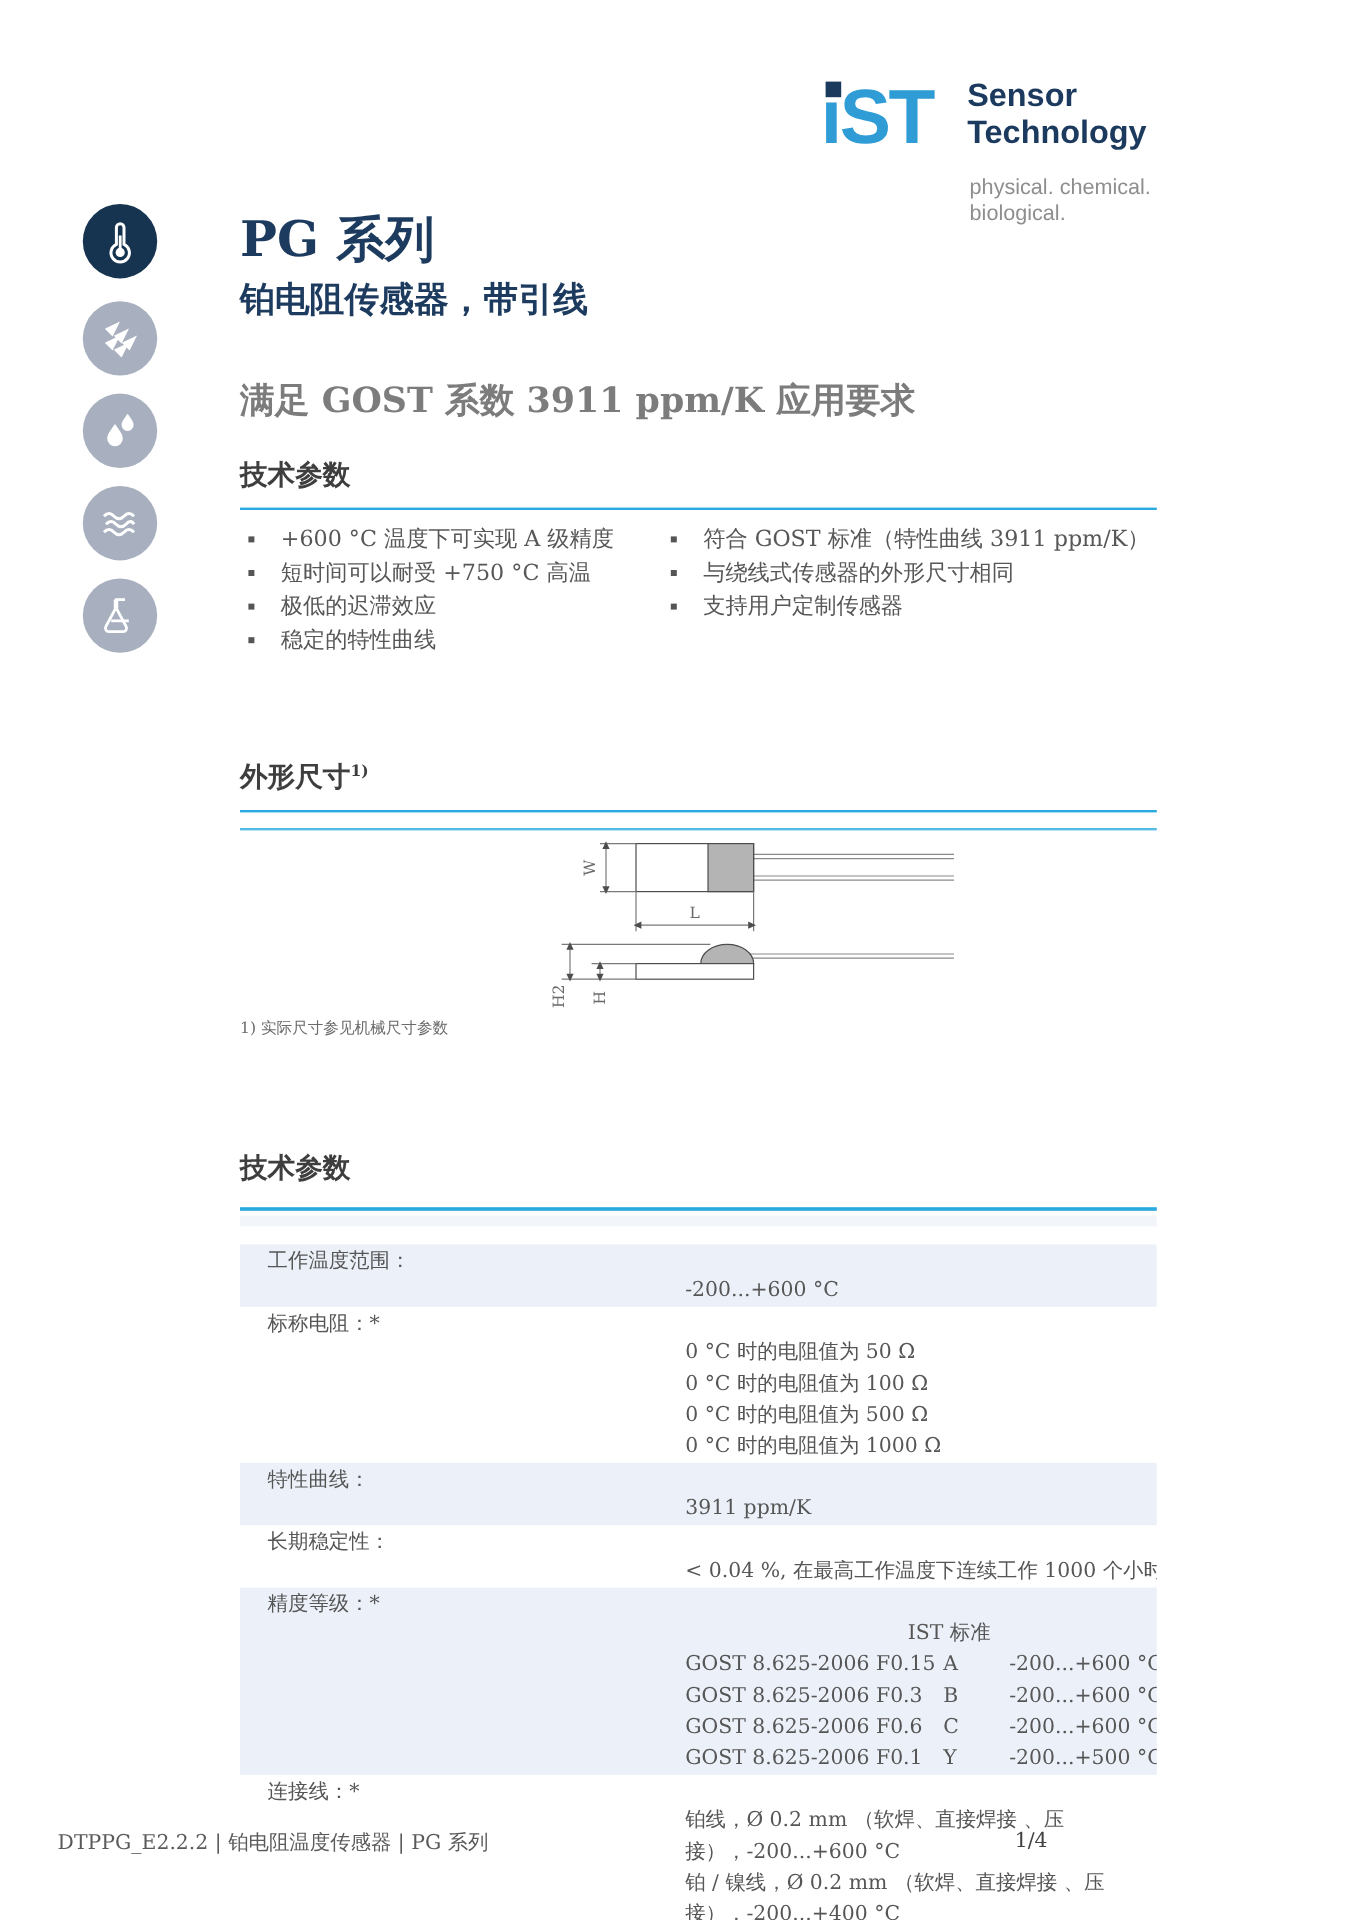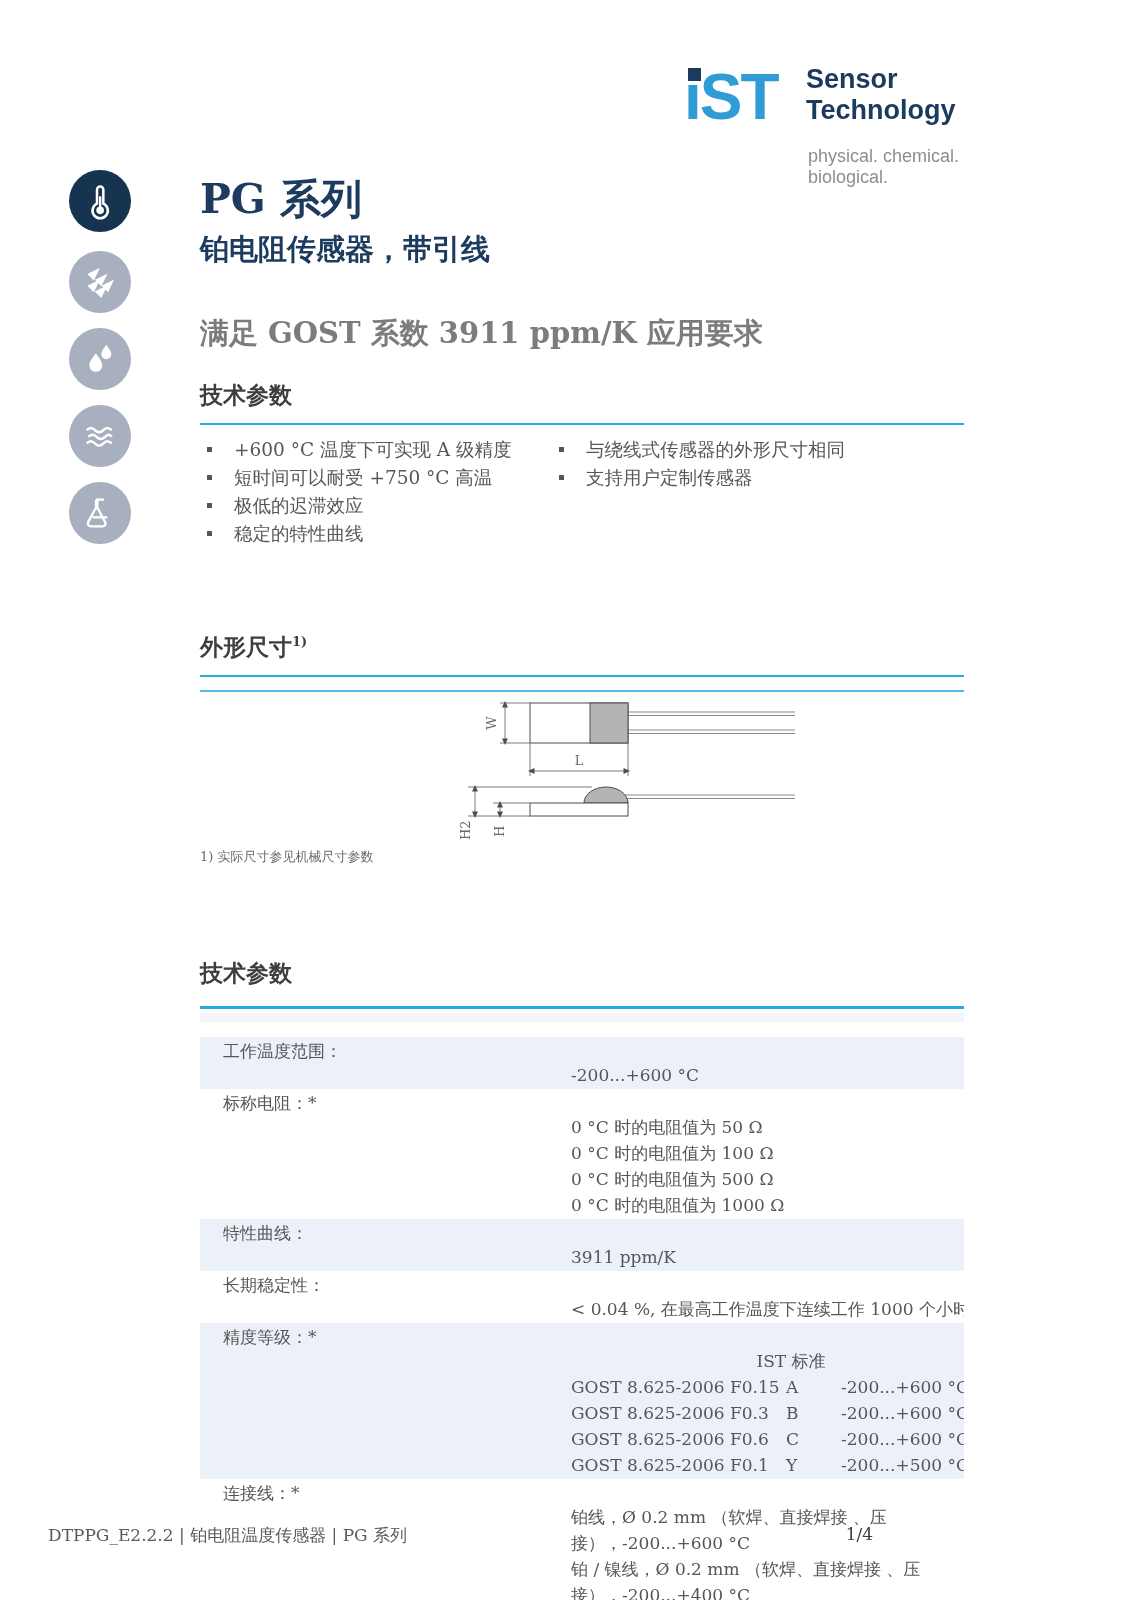--- a/index.html
+++ b/index.html
@@ -136,20 +136,24 @@
           <span>极低的迟滞效应</span>
         </li>
         <li>
           <span class="blt"></span>
           <span>稳定的特性曲线</span>
         </li>
       </ul>
     <ul class="feat-col c2">
         <li>
           <span class="blt"></span>
+          <span>符合 GOST 标准（特性曲线 3911 ppm/K）</span>
+        </li>
+        <li>
+          <span class="blt"></span>
           <span>与绕线式传感器的外形尺寸相同</span>
         </li>
         <li>
           <span class="blt"></span>
           <span>支持用户定制传感器</span>
         </li>
       </ul>
   </div>
 
   <div class="section" style="top:632px">

